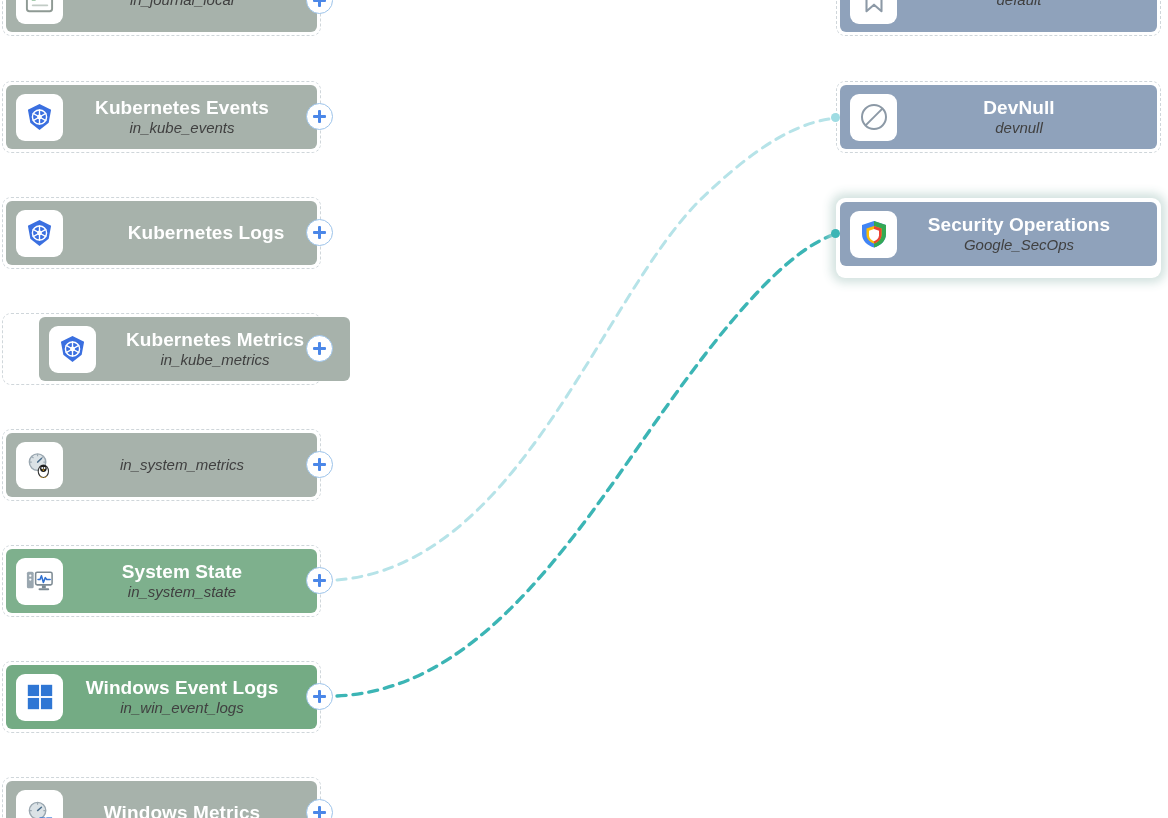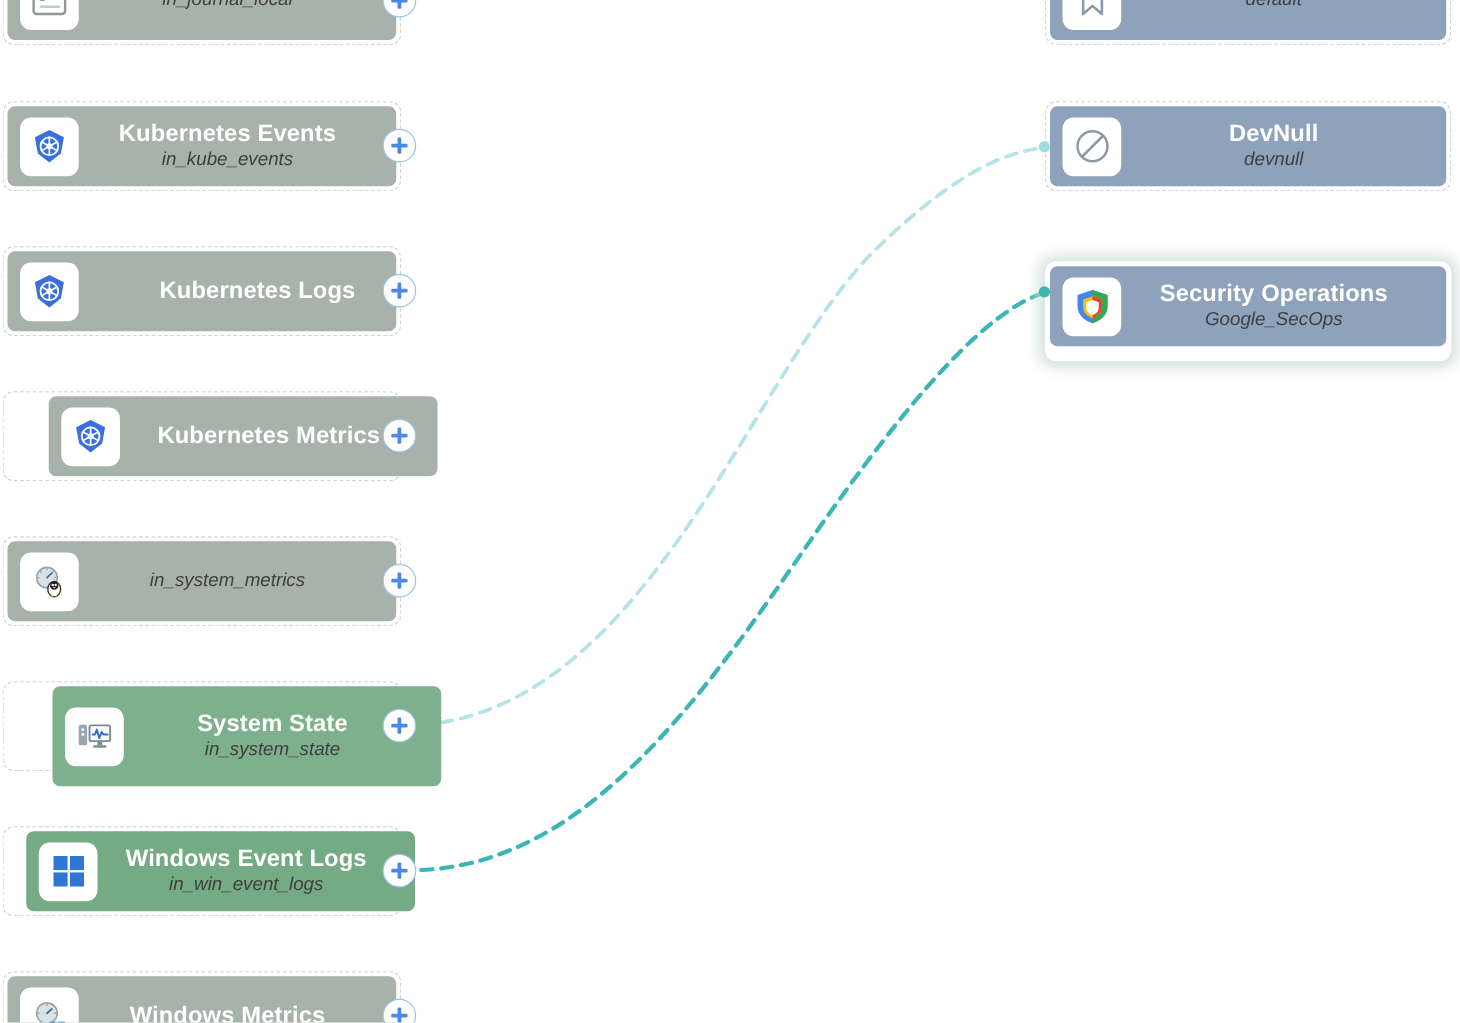--- a/index.html
+++ b/index.html
@@ -215,20 +215,21 @@
             <line x1="16" y1="15.5" x2="23" y2="11.5"></line>
             <line x1="16" y1="15.5" x2="23" y2="19.5"></line>
             <line x1="16" y1="15.5" x2="16" y2="23.5"></line>
             <line x1="16" y1="15.5" x2="9" y2="19.5"></line>
             <line x1="16" y1="15.5" x2="9" y2="11.5"></line>
           </g>
         </svg>
       </div>
       <div class="labels">
         <div class="n-title">Kubernetes Metrics</div>
+        <div class="n-sub">in_kube_metrics</div>
       </div>
     </div>
   </div>
   <div class="plus" style="left:306px; top:335px;"></div>
 
   <div class="node-outer" style="left:2px; top:429px; width:319px; height:72px;">
     <div class="node-inner fill-gray" style="left:3px; top:3px; width:311px; height:64px;">
       <div class="icon-box">
         <svg width="31" height="31" viewBox="0 0 32 32" aria-hidden="true">
           <circle cx="14" cy="12.5" r="8.5" fill="#dbe2e6" stroke="#9aa7b0" stroke-width="1.4"></circle>
@@ -252,42 +253,42 @@
         </svg>
       </div>
       <div class="labels">
         <div class="n-sub">in_system_metrics</div>
       </div>
     </div>
   </div>
   <div class="plus" style="left:306px; top:451px;"></div>
 
   <div class="node-outer" style="left:2px; top:545px; width:319px; height:72px;">
-    <div class="node-inner fill-green" style="left:3px; top:3px; width:311px; height:80px;margin-left:36px;">
+    <div class="node-inner fill-green" style="left:3px; top:3px; width:311px; height:64px;">
       <div class="icon-box">
         <svg width="31" height="31" viewBox="0 0 32 32" aria-hidden="true">
           <rect x="3" y="6" width="7" height="17" rx="1.6" fill="#9aa7b0"></rect>
           <circle cx="6.5" cy="10" r="1.2" fill="#ffffff"></circle>
           <circle cx="6.5" cy="14" r="1.2" fill="#ffffff"></circle>
           <rect x="12" y="6.5" width="17" height="13" rx="1.6" fill="#ffffff" stroke="#7d8a93" stroke-width="1.6"></rect>
           <polyline points="14.5,14 16.5,14 18,10 20,17 22,12 23.5,14 27,14" fill="none" stroke="#2e6fd0" stroke-width="1.6" stroke-linejoin="round" stroke-linecap="round"></polyline>
           <rect x="18.5" y="20" width="4" height="3" fill="#7d8a93"></rect>
           <rect x="15" y="23" width="11" height="2" rx="1" fill="#7d8a93"></rect>
         </svg>
       </div>
       <div class="labels">
         <div class="n-title">System State</div>
         <div class="n-sub">in_system_state</div>
       </div>
     </div>
   </div>
   <div class="plus" style="left:306px; top:567px;"></div>
 
   <div class="node-outer" style="left:2px; top:661px; width:319px; height:72px;">
-    <div class="node-inner fill-green2" style="left:18px; top:3px; width:311px; height:64px;">
+    <div class="node-inner fill-green2" style="left:3px; top:3px; width:311px; height:64px;">
       <div class="icon-box">
         <svg width="30" height="30" viewBox="0 0 32 32" aria-hidden="true">
           <rect x="3" y="3" width="12" height="12" fill="#2f76d4"></rect>
           <rect x="17" y="3" width="12" height="12" fill="#2f76d4"></rect>
           <rect x="3" y="17" width="12" height="12" fill="#2f76d4"></rect>
           <rect x="17" y="17" width="12" height="12" fill="#2f76d4"></rect>
         </svg>
       </div>
       <div class="labels">
         <div class="n-title">Windows Event Logs</div>
@@ -344,21 +345,21 @@
           <line x1="7.6" y1="24.4" x2="24.4" y2="7.6" stroke="#8c99a6" stroke-width="2"></line>
         </svg>
       </div>
       <div class="labels">
         <div class="n-title">DevNull</div>
         <div class="n-sub">devnull</div>
       </div>
     </div>
   </div>
 
-  <div class="node-outer glow" style="left:836px; top:209px; width:325px; height:80px; border-color:transparent;">
+  <div class="node-outer glow" style="left:836px; top:198px; width:325px; height:80px; border-color:transparent;">
     <div class="node-inner fill-blue" style="left:3px; top:3px; width:317px; height:64px;">
       <div class="icon-box">
         <svg width="32" height="32" viewBox="0 0 32 32" aria-hidden="true">
           <path d="M16 3 L28 7 v9 c0 7 -5.5 11.5 -12 13.5 C9.5 27.5 4 23 4 16 V7 Z" fill="#4285f4"></path>
           <path d="M16 3 L28 7 v9 c0 7 -5.5 11.5 -12 13.5 V3 Z" fill="#34a853"></path>
           <path d="M16 8 L23.5 10.6 v6 c0 4.6 -3.5 7.6 -7.5 9 c-4 -1.4 -7.5 -4.4 -7.5 -9 v-6 Z" fill="#fbbc05"></path>
           <path d="M16 8 L23.5 10.6 v6 c0 4.6 -3.5 7.6 -7.5 9 Z" fill="#ea4335"></path>
           <path d="M16 11 L21 12.8 v4.4 c0 3 -2.3 5 -5 6 c-2.7 -1 -5 -3 -5 -6 v-4.4 Z" fill="#ffffff"></path>
         </svg>
       </div>

